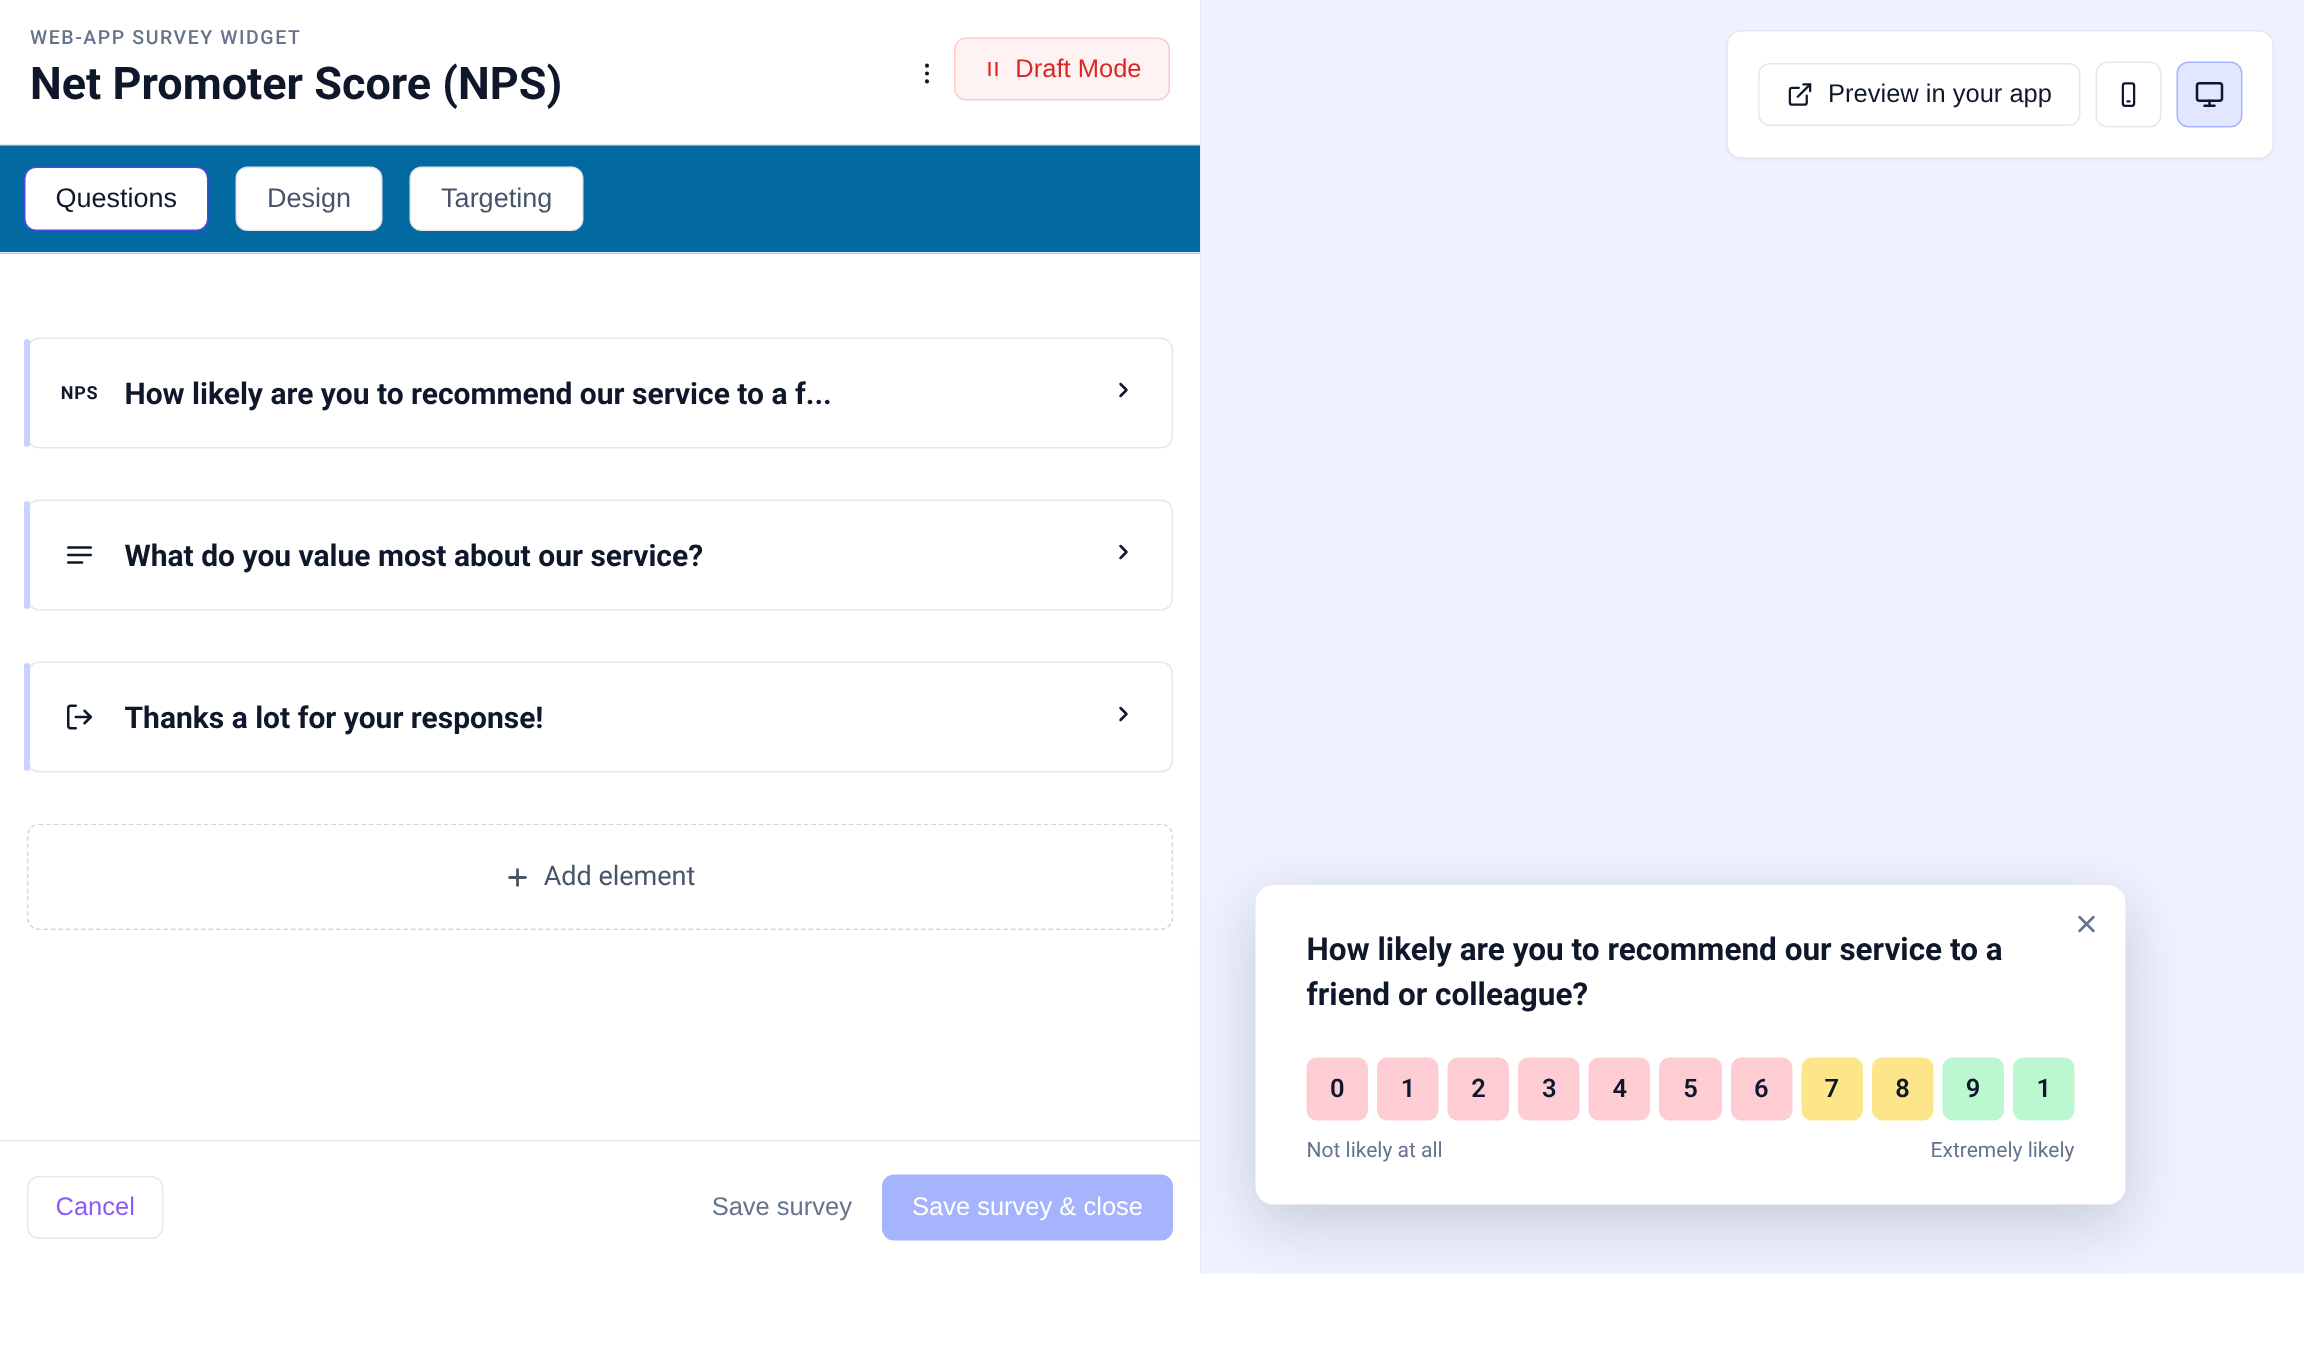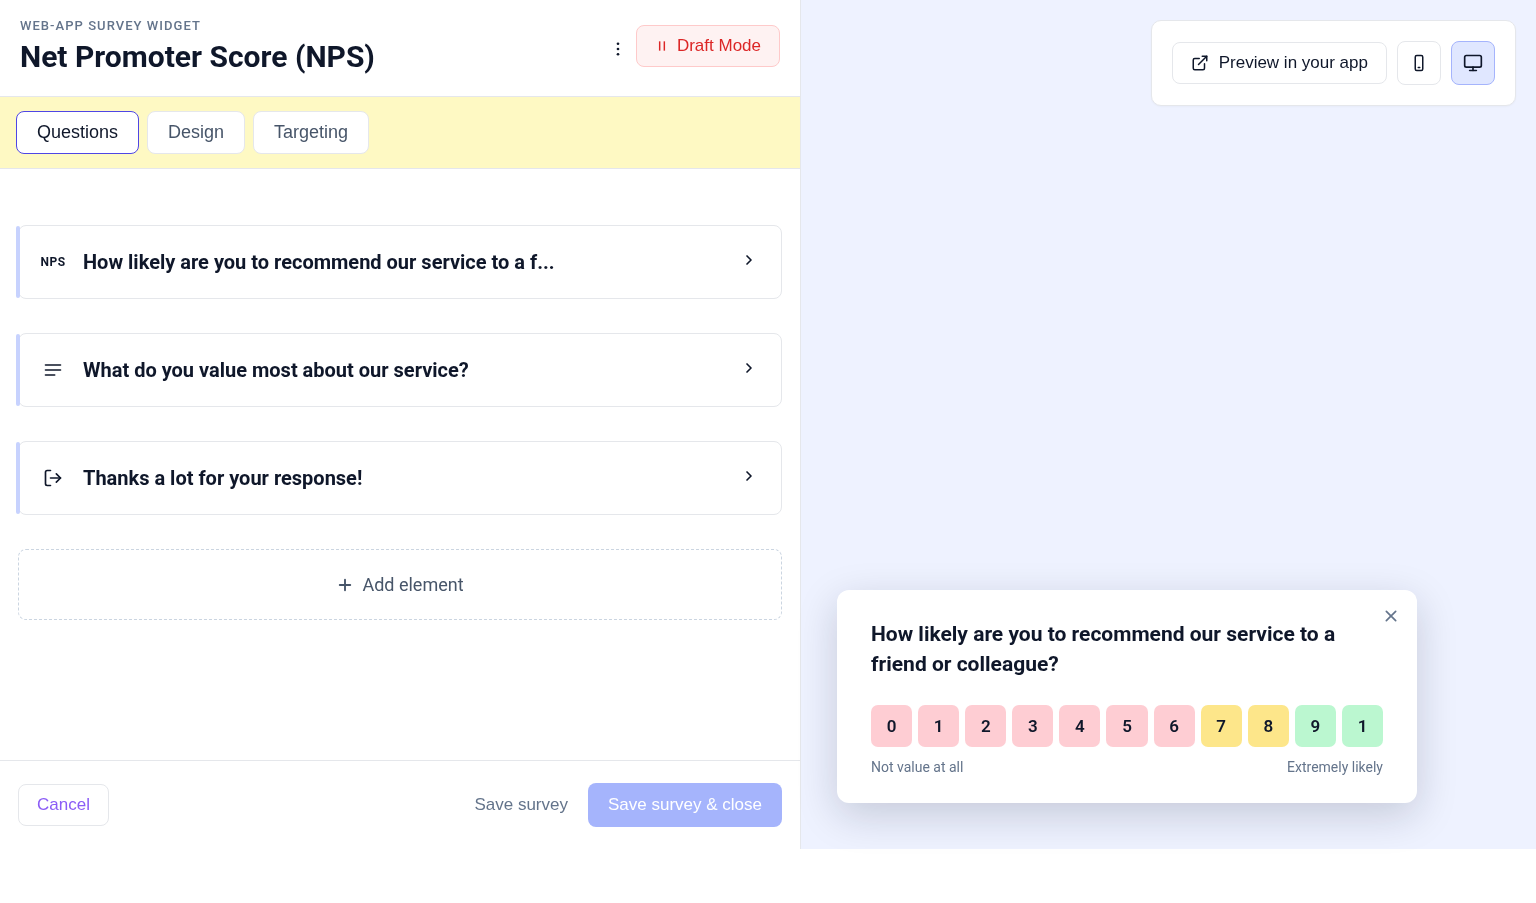--- a/index.html
+++ b/index.html
@@ -64,23 +64,23 @@
     font-weight:500;
     font-size:17px;
     padding: 10px 18px;
     border-radius:8px;
     cursor:pointer;
   }
   .draft-btn svg { stroke:#dc2626; }
   .tabs-row {
     border-top:1px solid #e5e7eb;
     border-bottom:1px solid #e5e7eb;
-    background:#fef9c3;
+    background:#0369a1;
     padding: 14px 16px;
-    display:flex; gap:8px;
+    display:flex; gap:18px;
   }
   .tab {
     padding: 10px 20px;
     border-radius:8px;
     border:1px solid #e5e7eb;
     background:#fff;
     color:#475569;
     font-size:18px;
     font-weight:500;
     cursor:pointer;
@@ -380,18 +380,18 @@
           <div class="nps-cell c-red">3</div>
           <div class="nps-cell c-red">4</div>
           <div class="nps-cell c-red">5</div>
           <div class="nps-cell c-red">6</div>
           <div class="nps-cell c-org">7</div>
           <div class="nps-cell c-org">8</div>
           <div class="nps-cell c-grn">9</div>
           <div class="nps-cell c-grn">1</div>
         </div>
       <div class="nps-labels">
-        <span>Not value at all</span>
+        <span>Not likely at all</span>
         <span>Extremely likely</span>
       </div>
     </div>
   </div>
 </div>
 
 </body></html>

